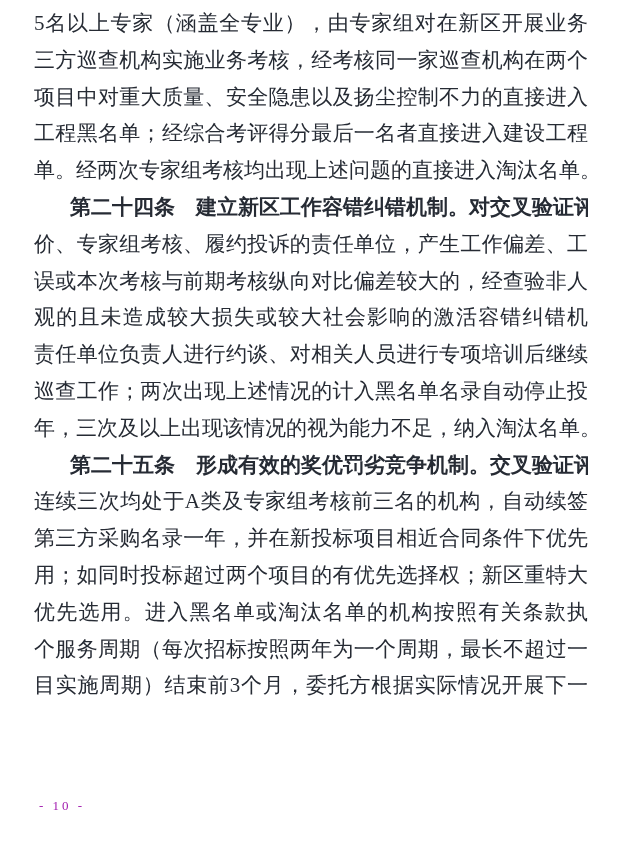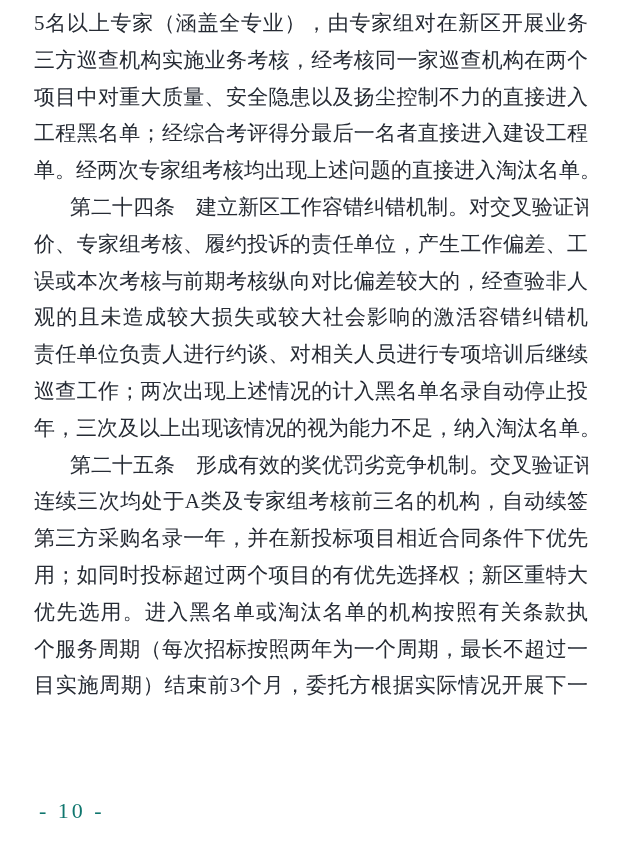--- a/index.html
+++ b/index.html
@@ -37,27 +37,28 @@
   .just {
     text-align: justify;
     text-align-last: justify;
     text-justify: inter-character;
     white-space: normal;
   }
   
   .indent {
     padding-left: 36px;
     width: 518px;
+    font-weight: bold;
   }
   .page-number {
     position: absolute;
     left: 39px;
     top: 798px;
-    font-size: 22px;
-    color: #0f766e;
+    font-size: 13px;
+    color: #a21caf;
     letter-spacing: 3px;
     white-space: pre;
   }
 </style>
 </head>
 <body>
 
 <div class="page">
   <div class="content">
     <div class="line just">5名以上专家（涵盖全专业），由专家组对在新区开展业务的第</div>

